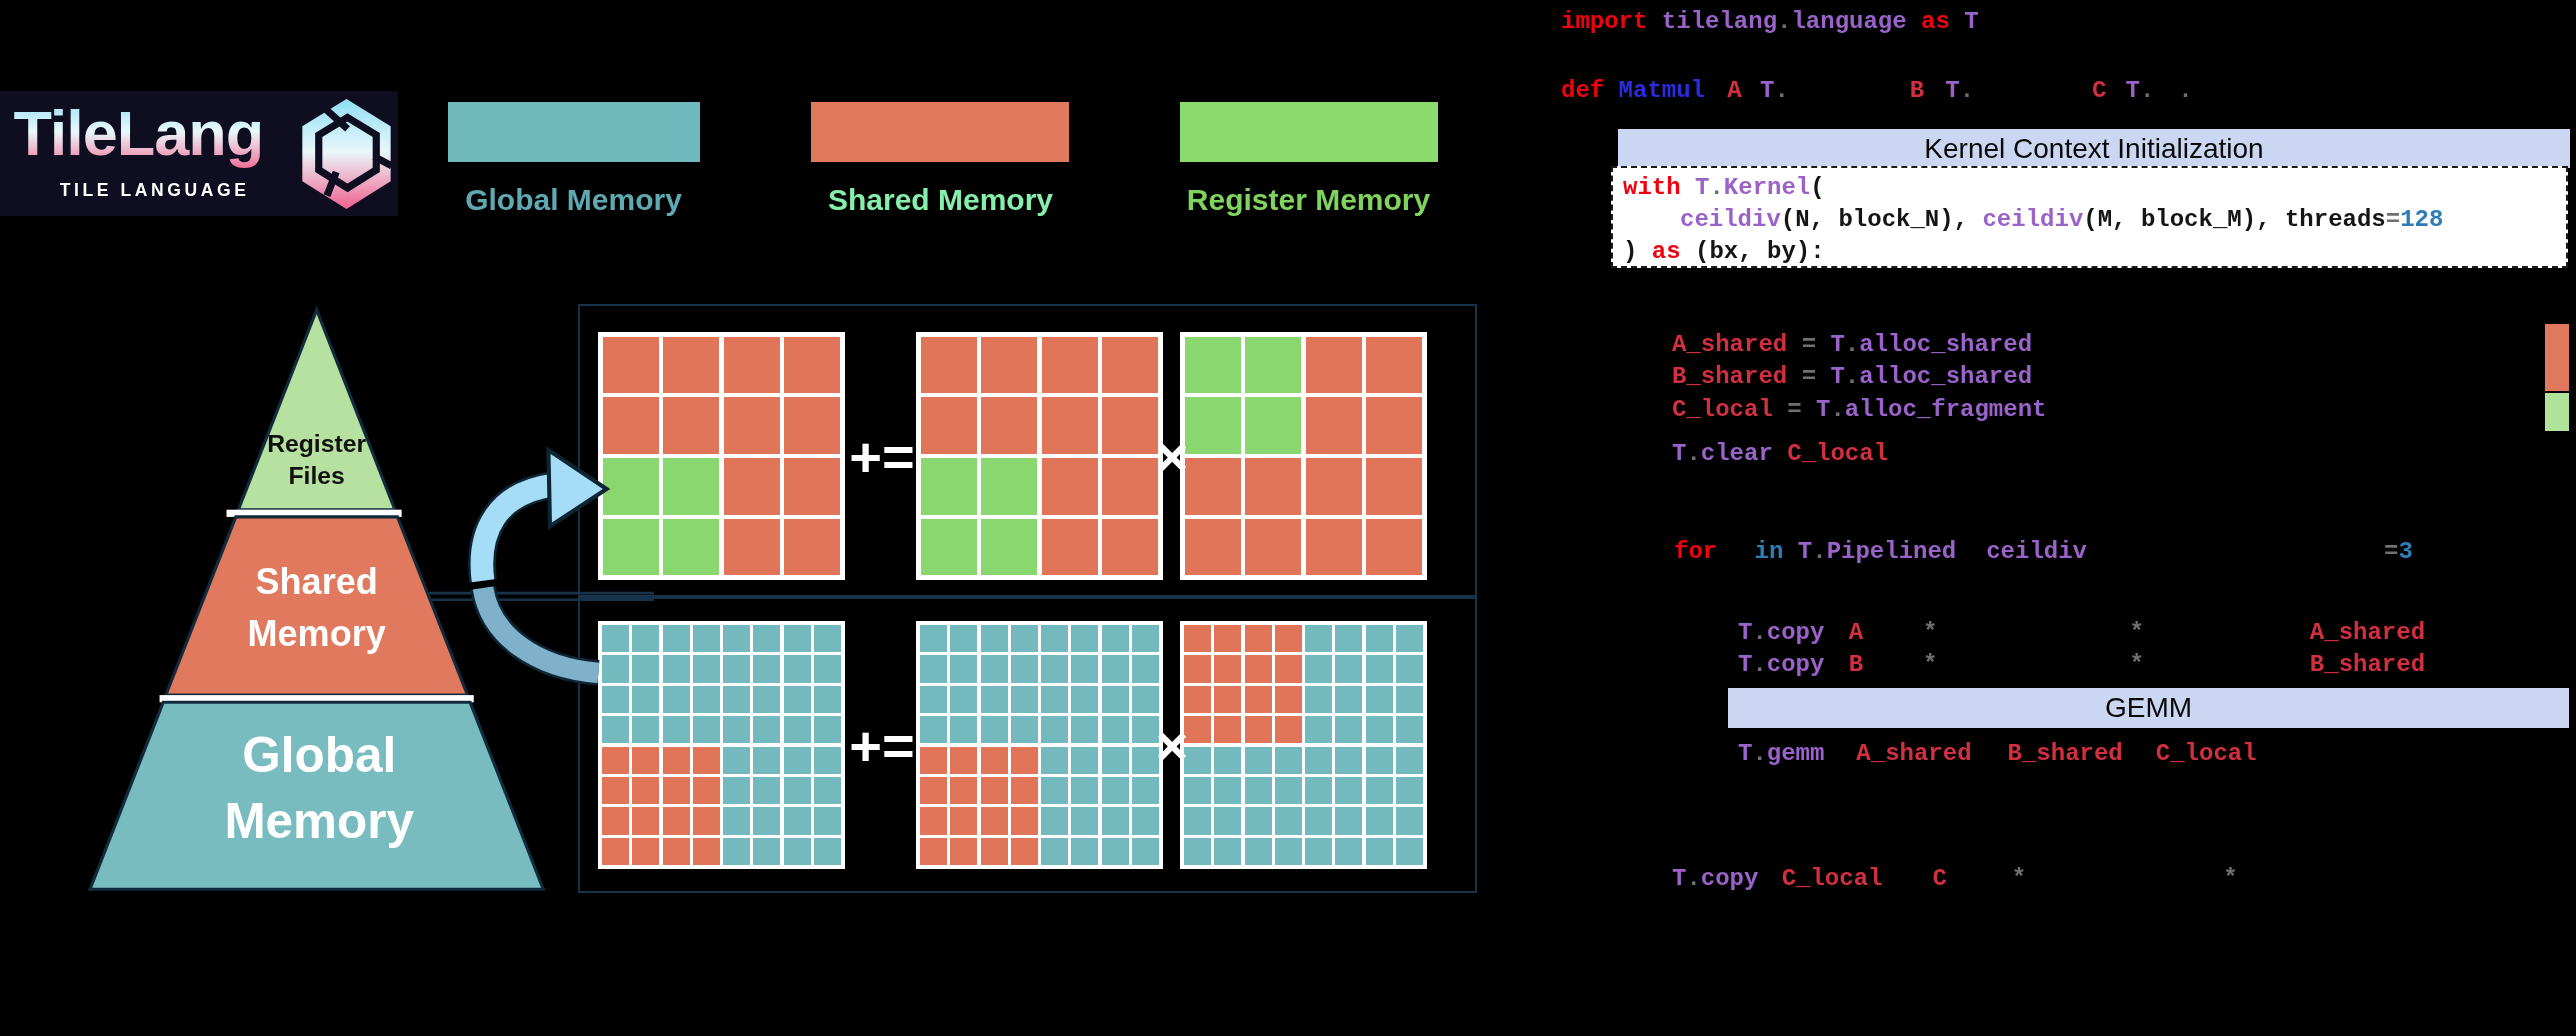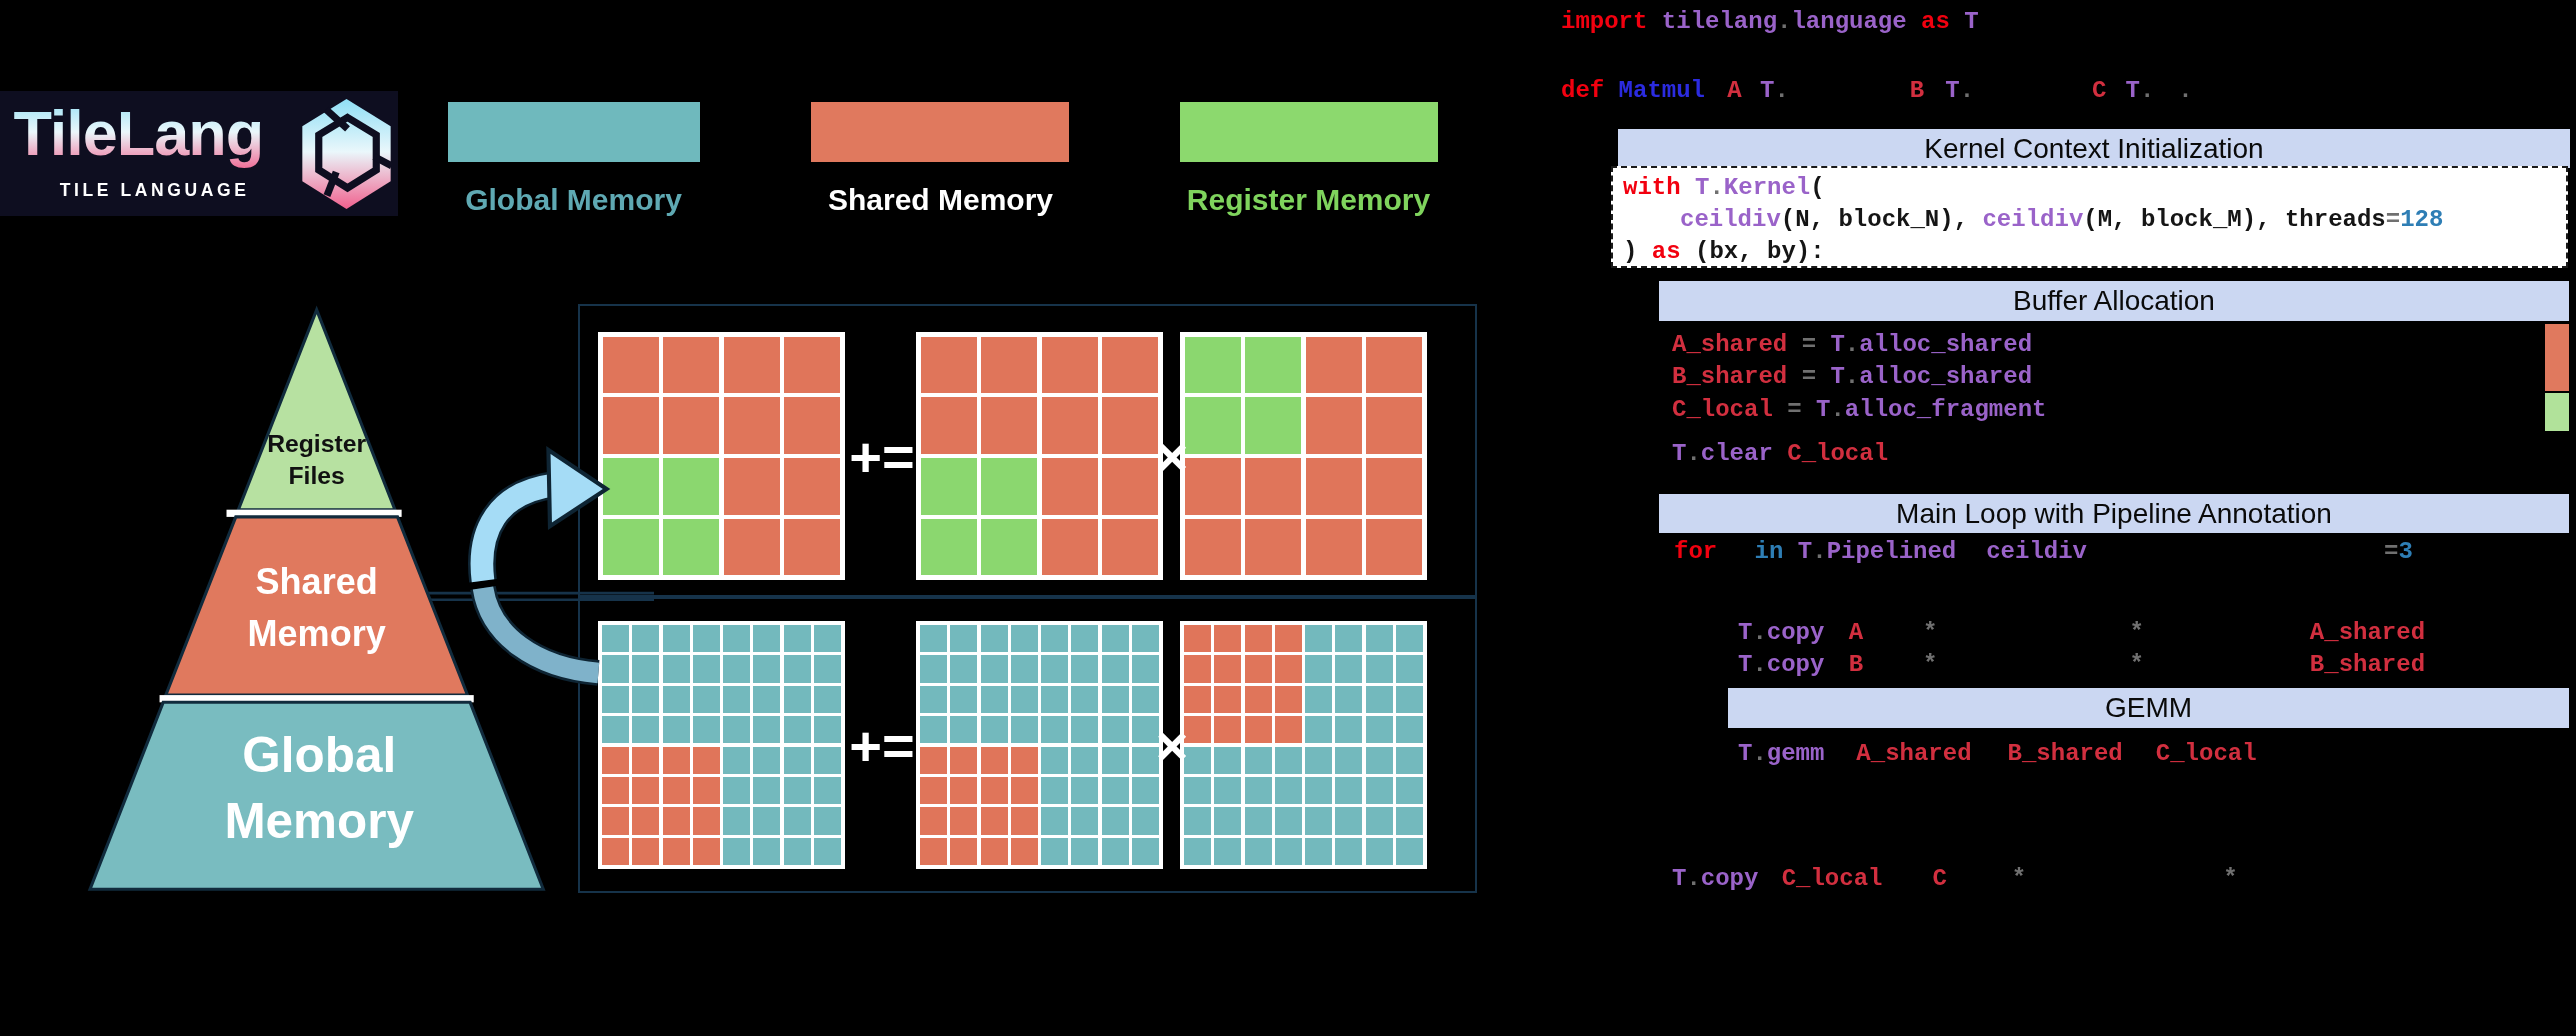--- a/index.html
+++ b/index.html
@@ -58,21 +58,21 @@
       <line x1="142" y1="116" x2="176" y2="134" stroke="#0E0E20" stroke-width="14"></line>
       <line x1="68" y1="146" x2="50" y2="192" stroke="#0E0E20" stroke-width="14"></line>
     </svg>
   </div>
 
   <div>
     <div class="legend-swatch" style="left: 448px; width: 252px; background: rgb(111, 185, 189);"></div>
     <div class="legend-swatch" style="left: 811px; width: 258px; background: rgb(224, 121, 94);"></div>
     <div class="legend-swatch" style="left: 1180px; width: 258px; background: rgb(140, 217, 110);"></div>
     <div class="legend-label" style="left: 406px; width: 335px; color: rgb(95, 169, 179);">Global Memory</div>
-    <div class="legend-label" style="left: 773px; width: 335px; color: #ffffff;">Shared Memory</div>
+    <div class="legend-label" style="left: 773px; width: 335px; color: #86efac;">Shared Memory</div>
     <div class="legend-label" style="left: 1141px; width: 335px; color: rgb(127, 212, 93);">Register Memory</div>
   </div>
 
   <div class="tile-box" style="top:304px;height:289px;"></div>
   <div class="tile-box" style="top:597px;height:292px;"></div>
   <div id="grids">
       <div class="mat-grid coarse" style="left: 598px; top: 332px; width: 247px; height: 248px; grid-template-columns: repeat(4, 1fr); grid-template-rows: repeat(4, 1fr);">
         <div style="background: rgb(224, 117, 90);"></div>
         <div style="background: rgb(224, 117, 90);"></div>
         <div style="background: rgb(224, 117, 90);"></div>
@@ -353,22 +353,20 @@
       <path d="M 798 566 C 786 470 825 395 935 380" fill="none" stroke-width="54" stroke="#0E2433"></path>
       <path d="M 798 580 C 812 672 900 735 1022 745" fill="none" stroke-width="50" stroke="#0E2433"></path>
       <path d="M 798 580 C 812 672 900 735 1022 745" fill="none" stroke-width="40" stroke="#7FB2CA"></path>
       <path d="M 798 566 C 786 470 825 395 935 380" fill="none" stroke-width="44" stroke="#A5DCF6"></path>
       <polygon points="925,312 1038,388 928,460" stroke="#0E2433" stroke-width="8" fill="#A5DCF6"></polygon>
     </g>
   </svg>
 
   <div class="hdr" style="left:1618px;top:129px;width:952px;height:39px;">Kernel Context Initialization</div>
   <div id="kernel-ctx-box"></div>
-  <div class="hdr" style="left:1659px;top:281px;width:910px;height:40px;">Buffer Allocation</div>
-  <div class="hdr" style="left:1659px;top:494px;width:910px;height:39px;">Main Loop with Pipeline Annotation</div>
   <div class="hdr" style="left:1728px;top:688px;width:841px;height:40px;">GEMM</div>
 
   <div class="strip" style="top: 324px; height: 67px; background: rgb(224, 121, 94);"></div>
   <div class="strip" style="top: 393px; height: 38px; background: rgb(177, 226, 154);"></div>
 
   <div id="code-lines">
       <div class="code-line" style="left: 1561px; top: 8.2px;"><span class="tok c-kw">import </span><span class="tok c-fn">tilelang</span><span class="tok c-op">.</span><span class="tok c-fn">language </span><span class="tok c-kw">as </span><span class="tok c-fn">T</span></div>
       <div class="code-line" style="left: 1561px; top: 77px;"><span class="tok c-kw">def </span><span class="tok c-cls">Matmul </span><span class="tok c-id" style="margin-left: 7.7px;">A</span><span class="tok c-fn" style="margin-left: 18.5px;">T</span><span class="tok c-op">.</span><span class="tok c-id" style="margin-left: 121px;">B</span><span class="tok c-fn" style="margin-left: 21px;">T</span><span class="tok c-op">.</span><span class="tok c-id" style="margin-left: 118px;">C</span><span class="tok c-fn" style="margin-left: 19px;">T</span><span class="tok c-op">.</span><span class="tok c-op" style="margin-left: 24px;">.</span></div>
       <div class="code-line" style="left: 1623px; top: 174px;"><span class="tok c-kw">with </span><span class="tok c-fn">T</span><span class="tok c-op">.</span><span class="tok c-fn">Kernel</span><span class="tok c-plain">(</span></div>
       <div class="code-line" style="left: 1623px; top: 206px;"><span class="tok c-fn" style="margin-left: 57px;">ceildiv</span><span class="tok c-plain">(N, block_N), </span><span class="tok c-fn">ceildiv</span><span class="tok c-plain">(M, block_M), threads</span><span class="tok c-op">=</span><span class="tok c-num">128</span></div>

